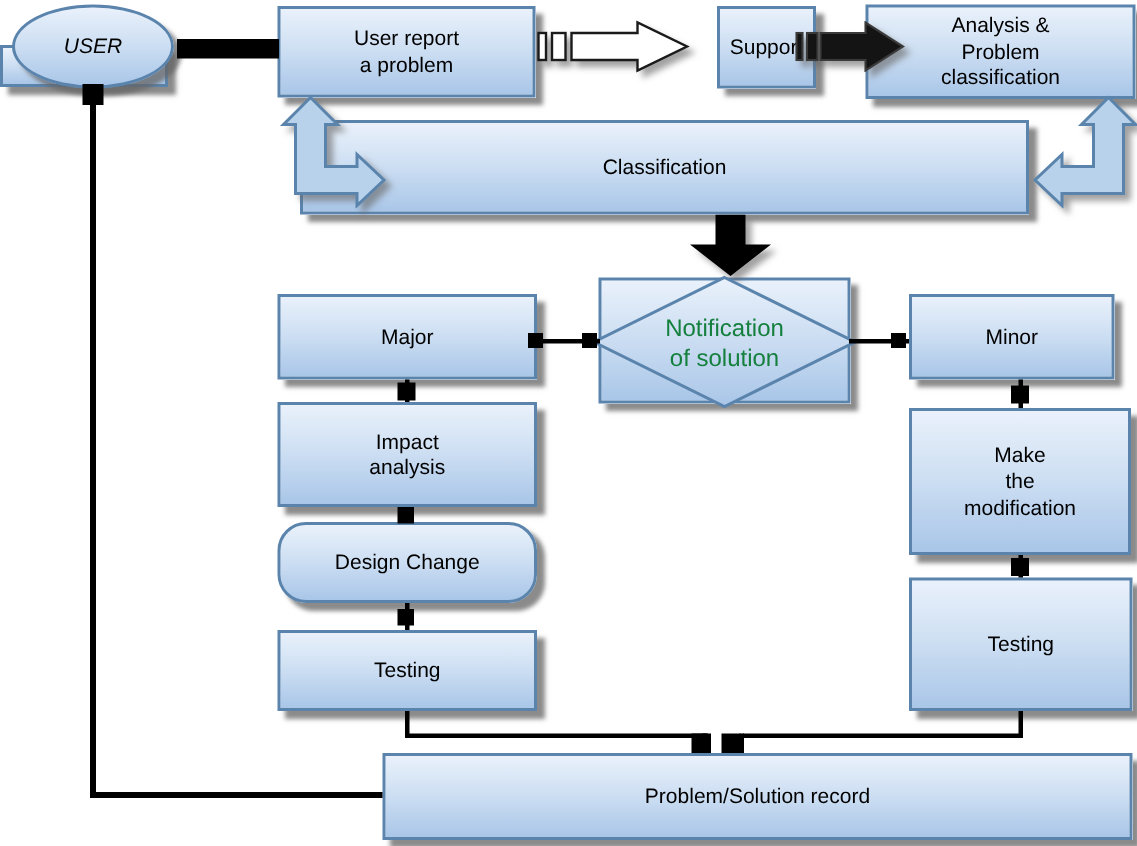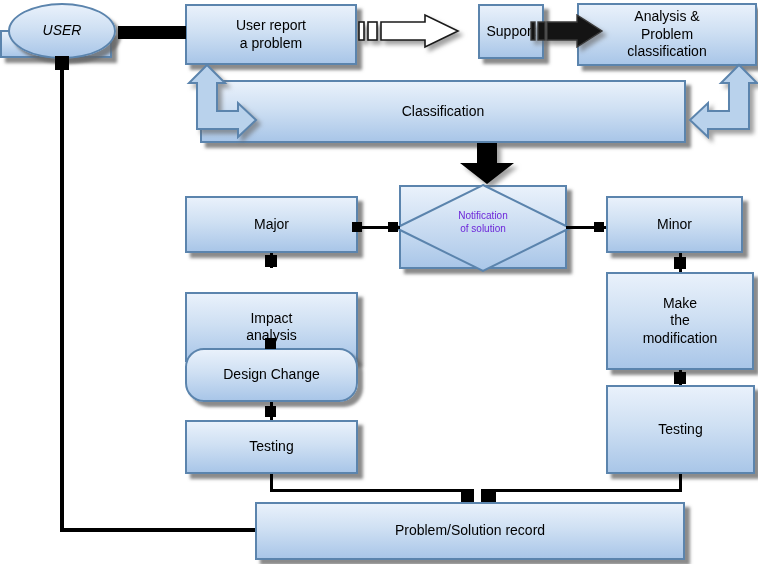--- a/index.html
+++ b/index.html
@@ -12,21 +12,21 @@
     display:flex; align-items:center; justify-content:center;
     text-align:center; white-space:pre-line;
     font-size:14px; line-height:1.25; color:#000;
     background:linear-gradient(180deg, var(--box-fill-top) 0%, #cfe0f3 45%, var(--box-fill-bottom) 100%);
     border:2px solid var(--box-border);
     box-shadow:5px 5px 3px rgba(100,100,100,0.75);
   }
   .ellipse { border-radius:50%; z-index:2;font-style:italic; }
   .plain-label {
     position:absolute; z-index:4; text-align:center; white-space:pre-line;
-    font-size:10px; line-height:1.25; color:#6d28d9;
+    font-size:16px; line-height:1.25; color:#15803d;
   }
   .conn { position:absolute; z-index:5; background:var(--connector); }
   .sq   { position:absolute; z-index:6; background:var(--connector); }
   .arrow-svg {
     position:absolute; z-index:3;
     filter:drop-shadow(4px 4px 2px rgba(100,100,100,0.6));
   }
   .diamond-svg { position:absolute; z-index:3; }
 </style>
 </head>
@@ -93,21 +93,21 @@
 
   <div class="conn" style="left:358px; top:226px; width:42px; height:3px;"></div>
   <div class="sq" style="left:352px; top:222px; width:10px; height:10px;"></div>
   <div class="sq" style="left:388px; top:222px; width:10px; height:10px;"></div>
 
   <div class="node" style="left:606px; top:196px; width:137px; height:57px;">Minor</div>
 
   <div class="conn" style="left:566px; top:226px; width:40px; height:3px;"></div>
   <div class="sq" style="left:594px; top:222px; width:10px; height:10px;"></div>
 
-  <div class="node" style="left:185px; top:268px; width:173px; height:70px;margin-top:24px;">Impact
+  <div class="node" style="left:185px; top:268px; width:173px; height:70px;">Impact
 analysis</div>
 
   <div class="conn" style="left:270px; top:253px; width:3px; height:15px;"></div>
   <div class="sq" style="left:265px; top:255px; width:12px; height:12px;"></div>
 
   <div class="node" style="left:185px; top:348px; width:173px; height:54px;border-radius:19px;">Design Change</div>
 
   <div class="conn" style="left:270px; top:338px; width:3px; height:10px;"></div>
   <div class="sq" style="left:265px; top:338px; width:11px; height:11px;"></div>
 
@@ -121,21 +121,21 @@
 modification</div>
 
   <div class="conn" style="left:679px; top:253px; width:3px; height:19px;"></div>
   <div class="sq" style="left:674px; top:257px; width:12px; height:12px;"></div>
 
   <div class="node" style="left:606px; top:385px; width:149px; height:89px;">Testing</div>
 
   <div class="conn" style="left:679px; top:370px; width:3px; height:15px;"></div>
   <div class="sq" style="left:674px; top:372px; width:12px; height:12px;"></div>
 
-  <div class="node" style="left:255px; top:502px; width:430px; height:58px;">Problem/Solution record</div>
+  <div class="node" style="left:255px; top:502px; width:500px; height:58px;">Problem/Solution record</div>
 
   <div class="conn" style="left:270px; top:474px; width:3px; height:18px;"></div>
   <div class="conn" style="left:270px; top:489px; width:202px; height:3px;"></div>
   <div class="conn" style="left:468px; top:489px; width:3px; height:13px;"></div>
 
   <div class="conn" style="left:679px; top:474px; width:3px; height:18px;"></div>
   <div class="conn" style="left:495px; top:489px; width:187px; height:3px;"></div>
   <div class="conn" style="left:493px; top:489px; width:3px; height:13px;"></div>
 
   <div class="sq" style="left:461px; top:489px; width:13px; height:13px;"></div>

